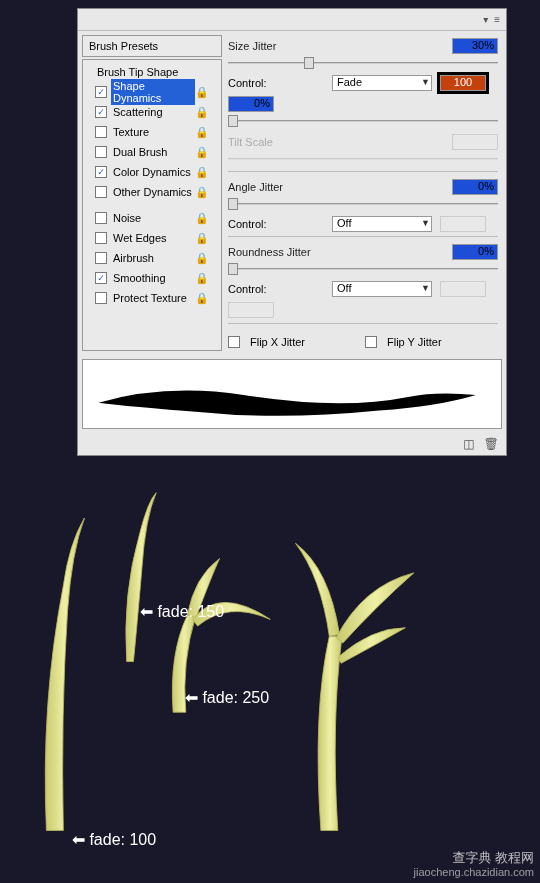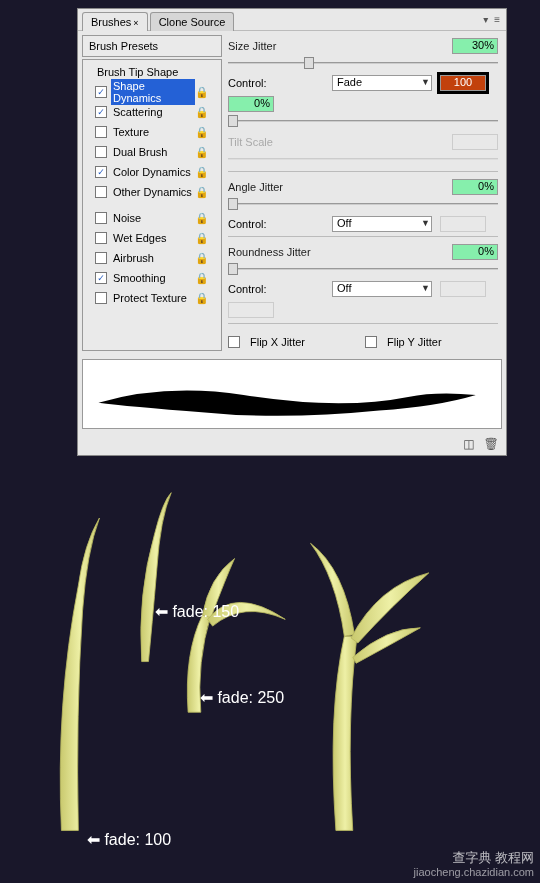--- a/index.html
+++ b/index.html
@@ -22,21 +22,21 @@
   .preset-row .cb { width:12px; height:12px; border:1px solid #777; background:#fff; margin-right:4px; display:flex; align-items:center; justify-content:center; font-size:9px; color:#2a60c4; }
   .preset-row .lbl { flex:1; padding:1px 2px; }
   .preset-row .lbl.selected { background:#2461d6; color:#fff; }
   .preset-row .lock { width:14px; color:#555; cursor:pointer; font-size:11px; text-align:center; }
   .preset-row.nocb .lbl { margin-left:0; }
   
   .controls { flex:1; padding:2px 4px 2px 2px; }
   .ctrl-row { display:flex; align-items:center; height:18px; margin-bottom:2px; }
   .ctrl-label { flex:1; color:#222; }
   .ctrl-label.dim { color:#aaa; }
-  .val-box { width:46px; height:16px; border:1px solid #999; background:#86efac; text-align:right; padding:0 3px; font-size:11px; }
+  .val-box { width:46px; height:16px; border:1px solid #999; background:#1d4ed8; text-align:right; padding:0 3px; font-size:11px; }
   .val-box.dim { background:#e8e8e8; color:#aaa; border-color:#ccc; }
   .val-box.highlighted { outline:3px solid #000; background:#c2410c; color:#fff; text-align:center; }
   .slider { height:12px; position:relative; margin:2px 0 6px 0; }
   .slider-track { position:absolute; left:0; right:0; top:5px; height:2px; background:#ccc; border-top:1px solid #999; }
   .slider-thumb { position:absolute; top:0; width:10px; height:12px; background:#ddd; border:1px solid #888; }
   .hr { border:none; border-top:1px solid #bbb; margin:4px 0 6px 0; }
   .dropdown { position:relative; }
   .dropdown-box { height:16px; border:1px solid #999; background:#fff; padding:0 16px 0 4px; width:100px; }
   .dropdown-arrow { position:absolute; right:2px; top:2px; font-size:9px; color:#333; }
   .control-sub { display:flex; align-items:center; margin:2px 0; }
@@ -44,37 +44,33 @@
   .flip-row { display:flex; gap:60px; margin-top:12px; }
   .flip-item { display:flex; align-items:center; gap:10px; }
   .flip-cb { width:12px; height:12px; border:1px solid #777; background:#fff; }
   
   .preview { margin:4px; border:1px solid #999; background:#fff; height:70px; position:relative; padding:4px; }
   .preview svg { width:100%; height:100%; }
   
   .panel-footer { display:flex; justify-content:flex-end; gap:8px; padding:4px 8px; }
   .footer-icon { width:14px; height:14px; color:#555; cursor:pointer; font-size:12px; display:flex; align-items:center; justify-content:center; }
   
-  .illustration { position:absolute; left:15px; top:460px; width:456px; height:420px; }
+  .illustration { position:absolute; left:0; top:460px; width:456px; height:420px; }
   .illustration svg { width:100%; height:100%; }
   .anno { position:absolute; color:#fff; font-size:16px; font-family:Arial, sans-serif; }
   .arrow { display:inline-block; margin-right:4px; }
   
   .watermark { position:absolute; right:6px; bottom:4px; color:rgba(255,255,255,0.7); font-size:13px; font-family:Arial, sans-serif; text-align:right; line-height:1.2; }
   .watermark .site { font-size:11px; opacity:0.8; }
 </style>
 </head>
 <body>
 
 <div class="panel">
   <div class="panel-header">
-    <div class="tabs">
-      <div class="tab active"><span>Brushes</span><span class="tab-close">×</span></div>
-      <div class="tab"><span>Clone Source</span></div>
-    </div>
     <div class="header-icons">
       <span>▾</span>
       <span>≡</span>
     </div>
   </div>
 
   <div class="panel-body">
     <div class="sidebar">
       <div class="preset-header">Brush Presets</div>
       <div class="preset-list">

